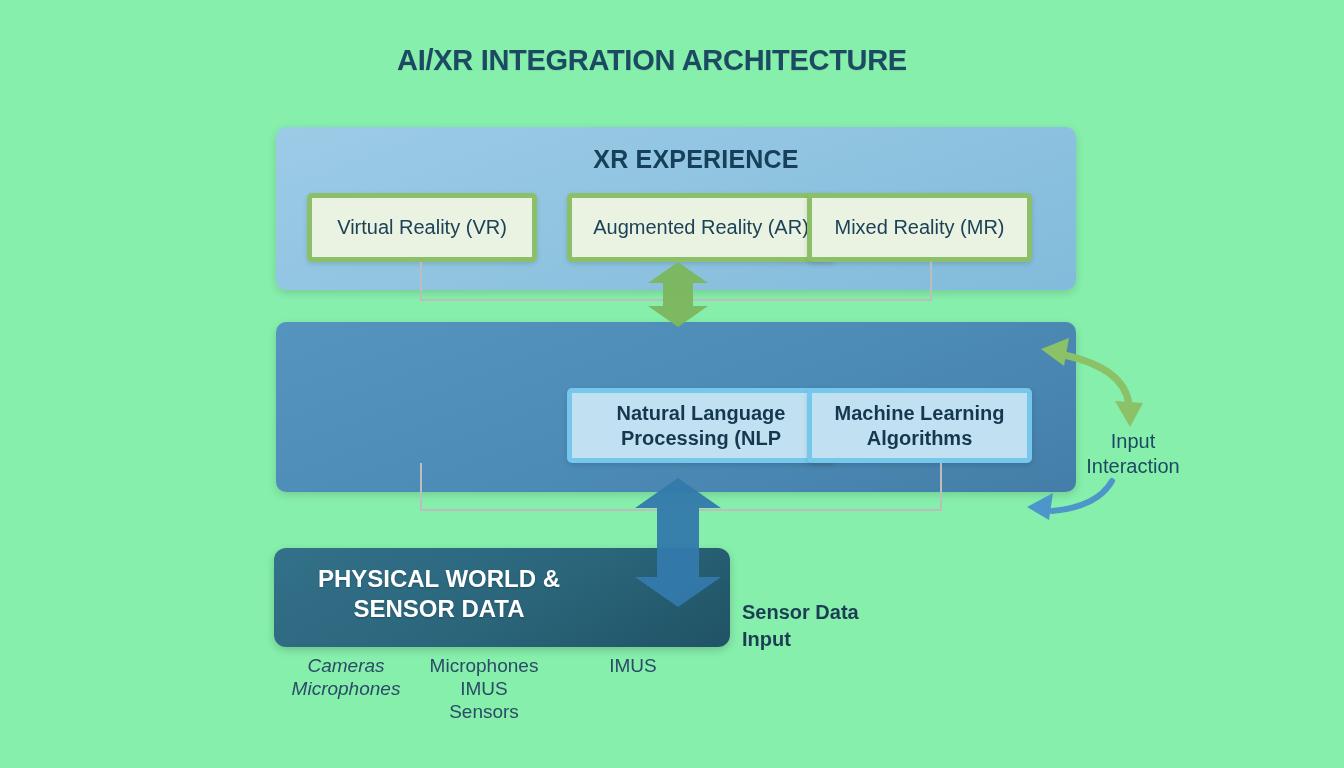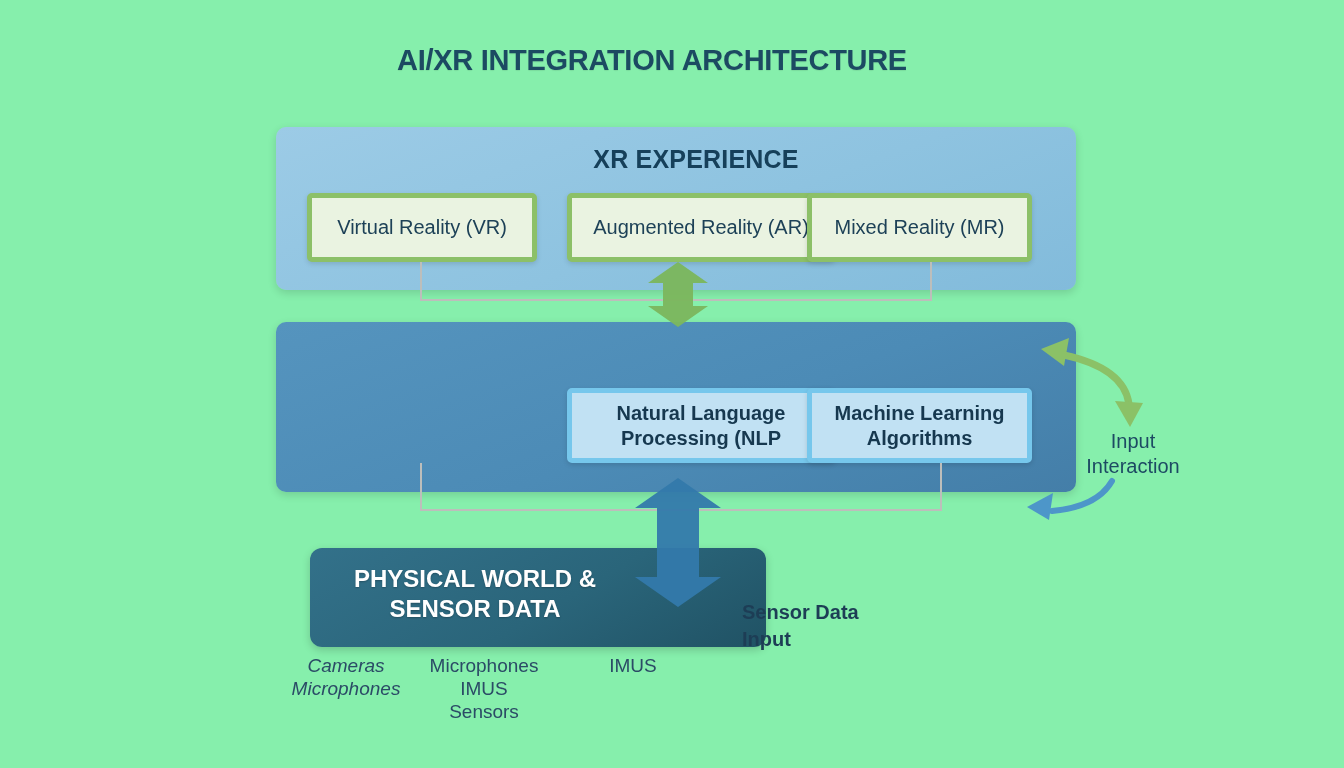--- a/index.html
+++ b/index.html
@@ -60,21 +60,20 @@
     border-bottom:2px solid #bdbebb;
   }
   #xr-ai-bracket{left:420px;top:262px;width:512px;height:39px;}
   #ai-phys-bracket{left:420px;top:463px;width:522px;height:48px;}
 
   
   #physical-box{
     left:274px;top:548px;width:456px;height:99px;border-radius:12px;
     background:linear-gradient(150deg,#33718a 0%,#2a657a 55%,#205264 100%);
     box-shadow:0 3px 8px rgba(0,0,0,0.18);
-    margin-left:36px;
   }
   #physical-title{
     position:absolute;left:0;top:16px;width:330px;text-align:center;
     color:#ffffff;font-size:24px;font-weight:bold;line-height:30px;
     text-shadow:0 1px 2px rgba(0,0,0,0.25);
   }
 
   
   #sensor-data-input{
     left:742px;top:599px;

